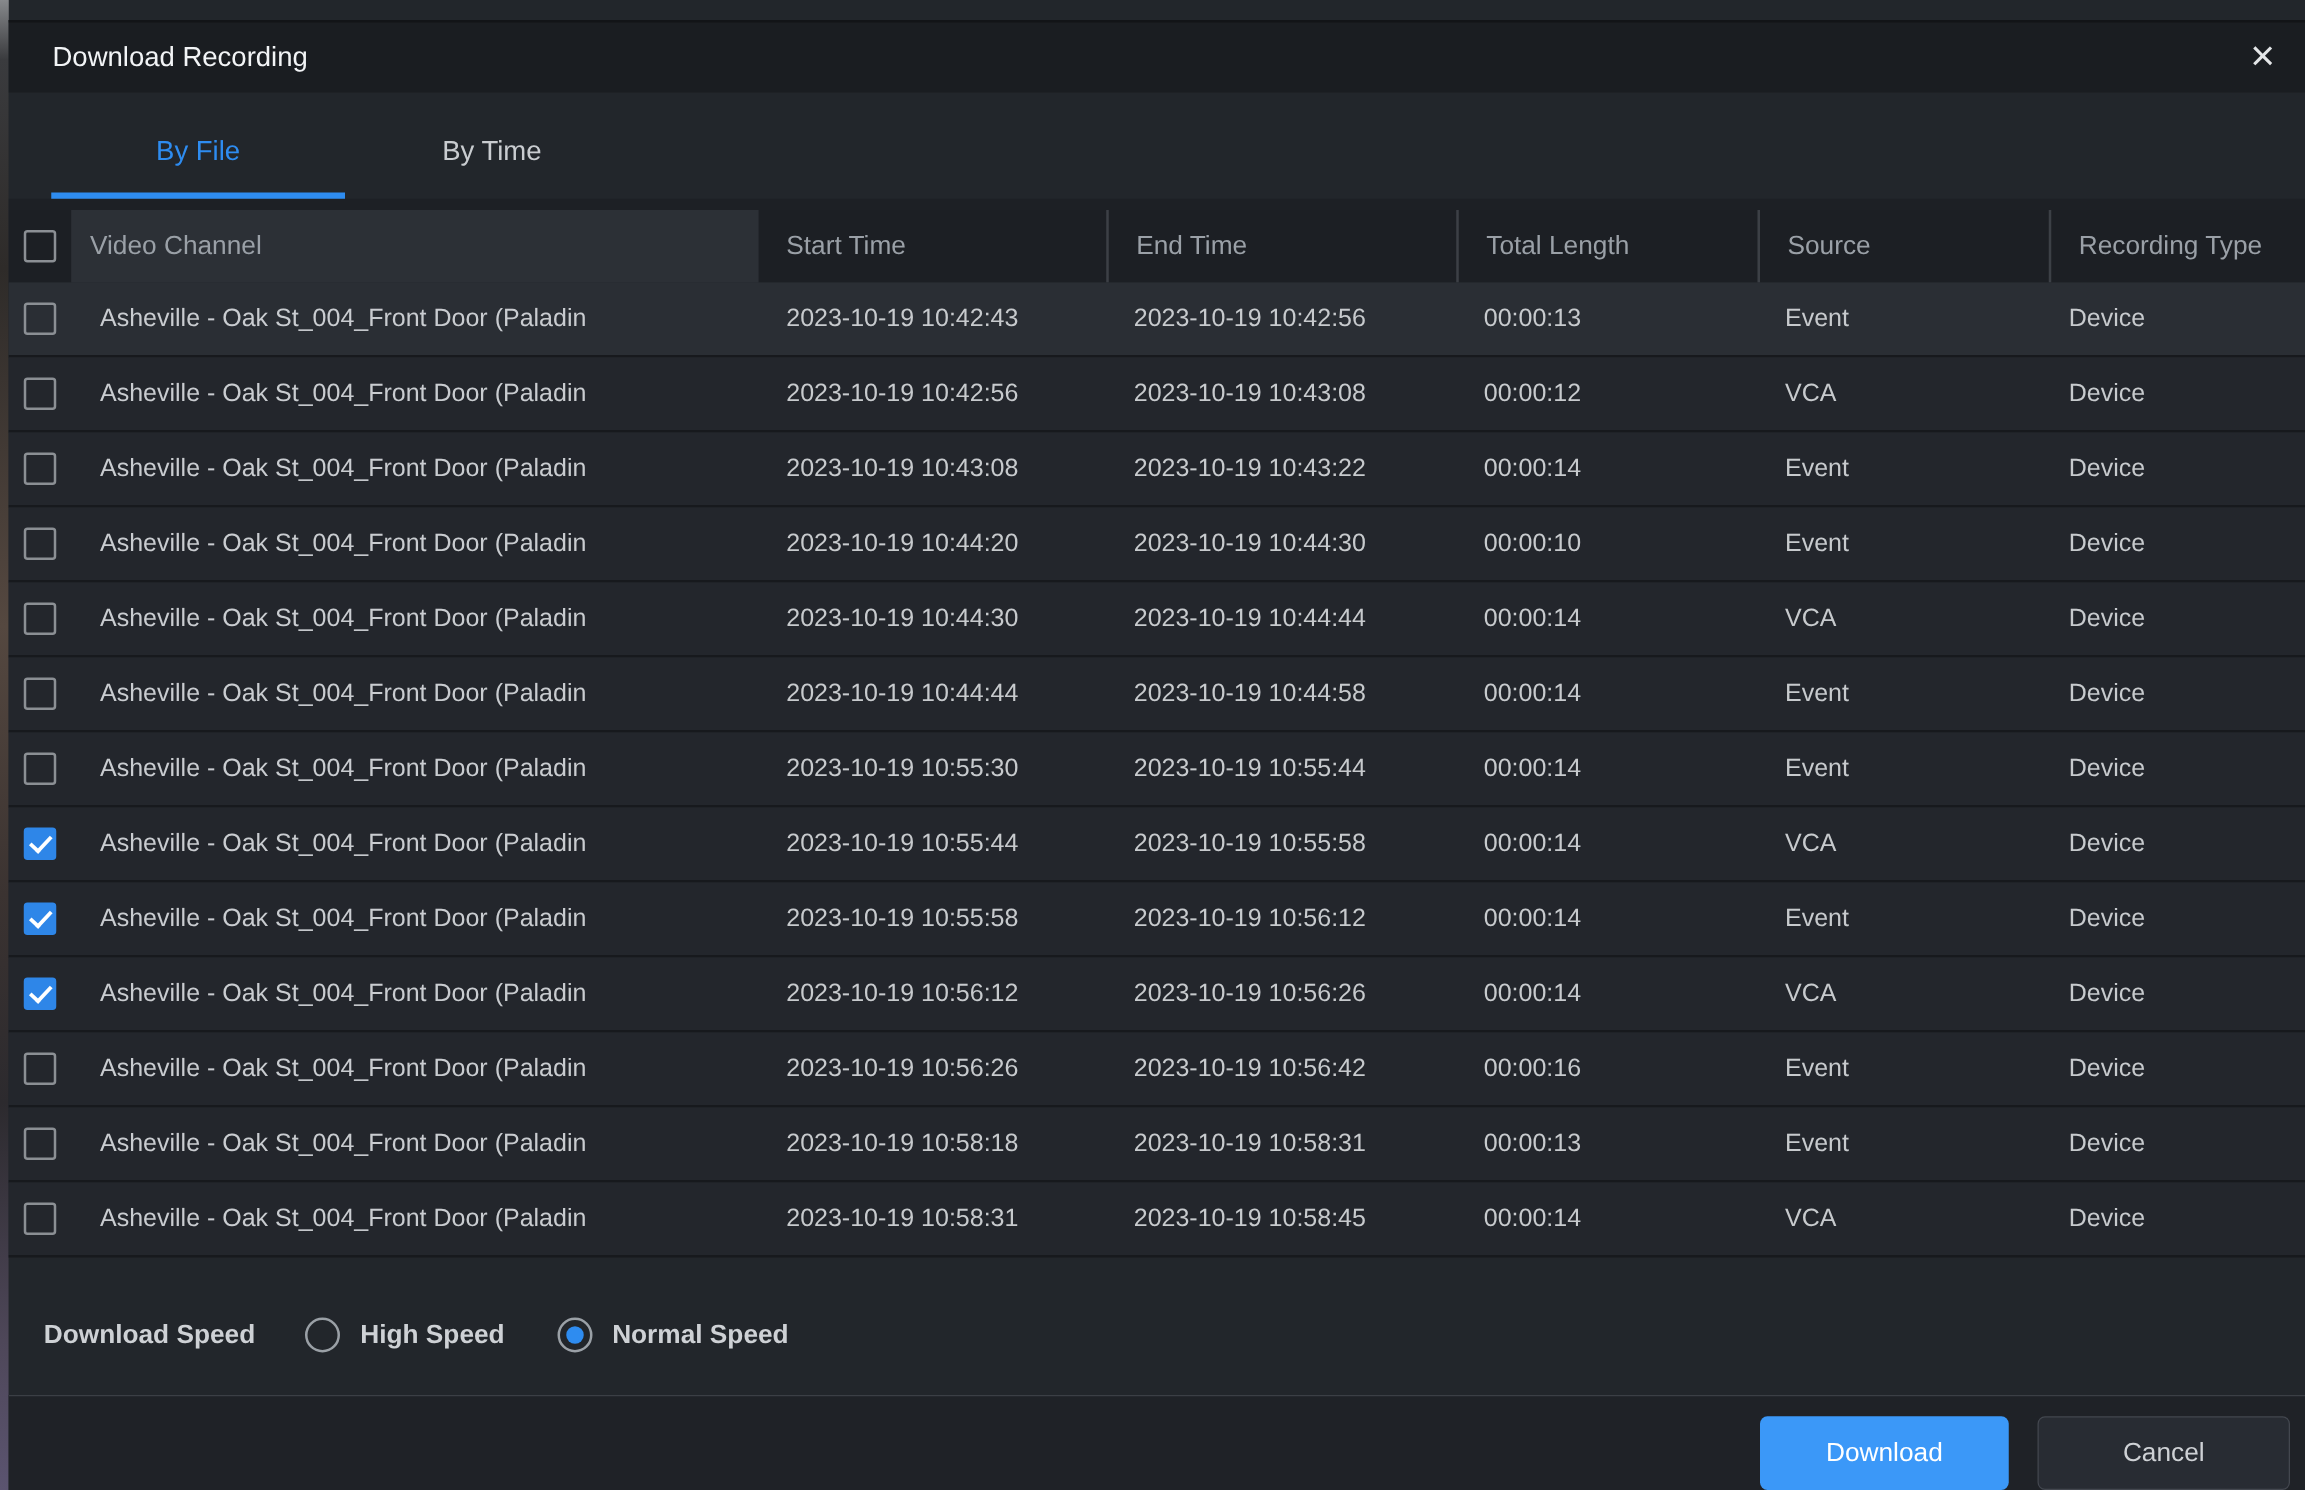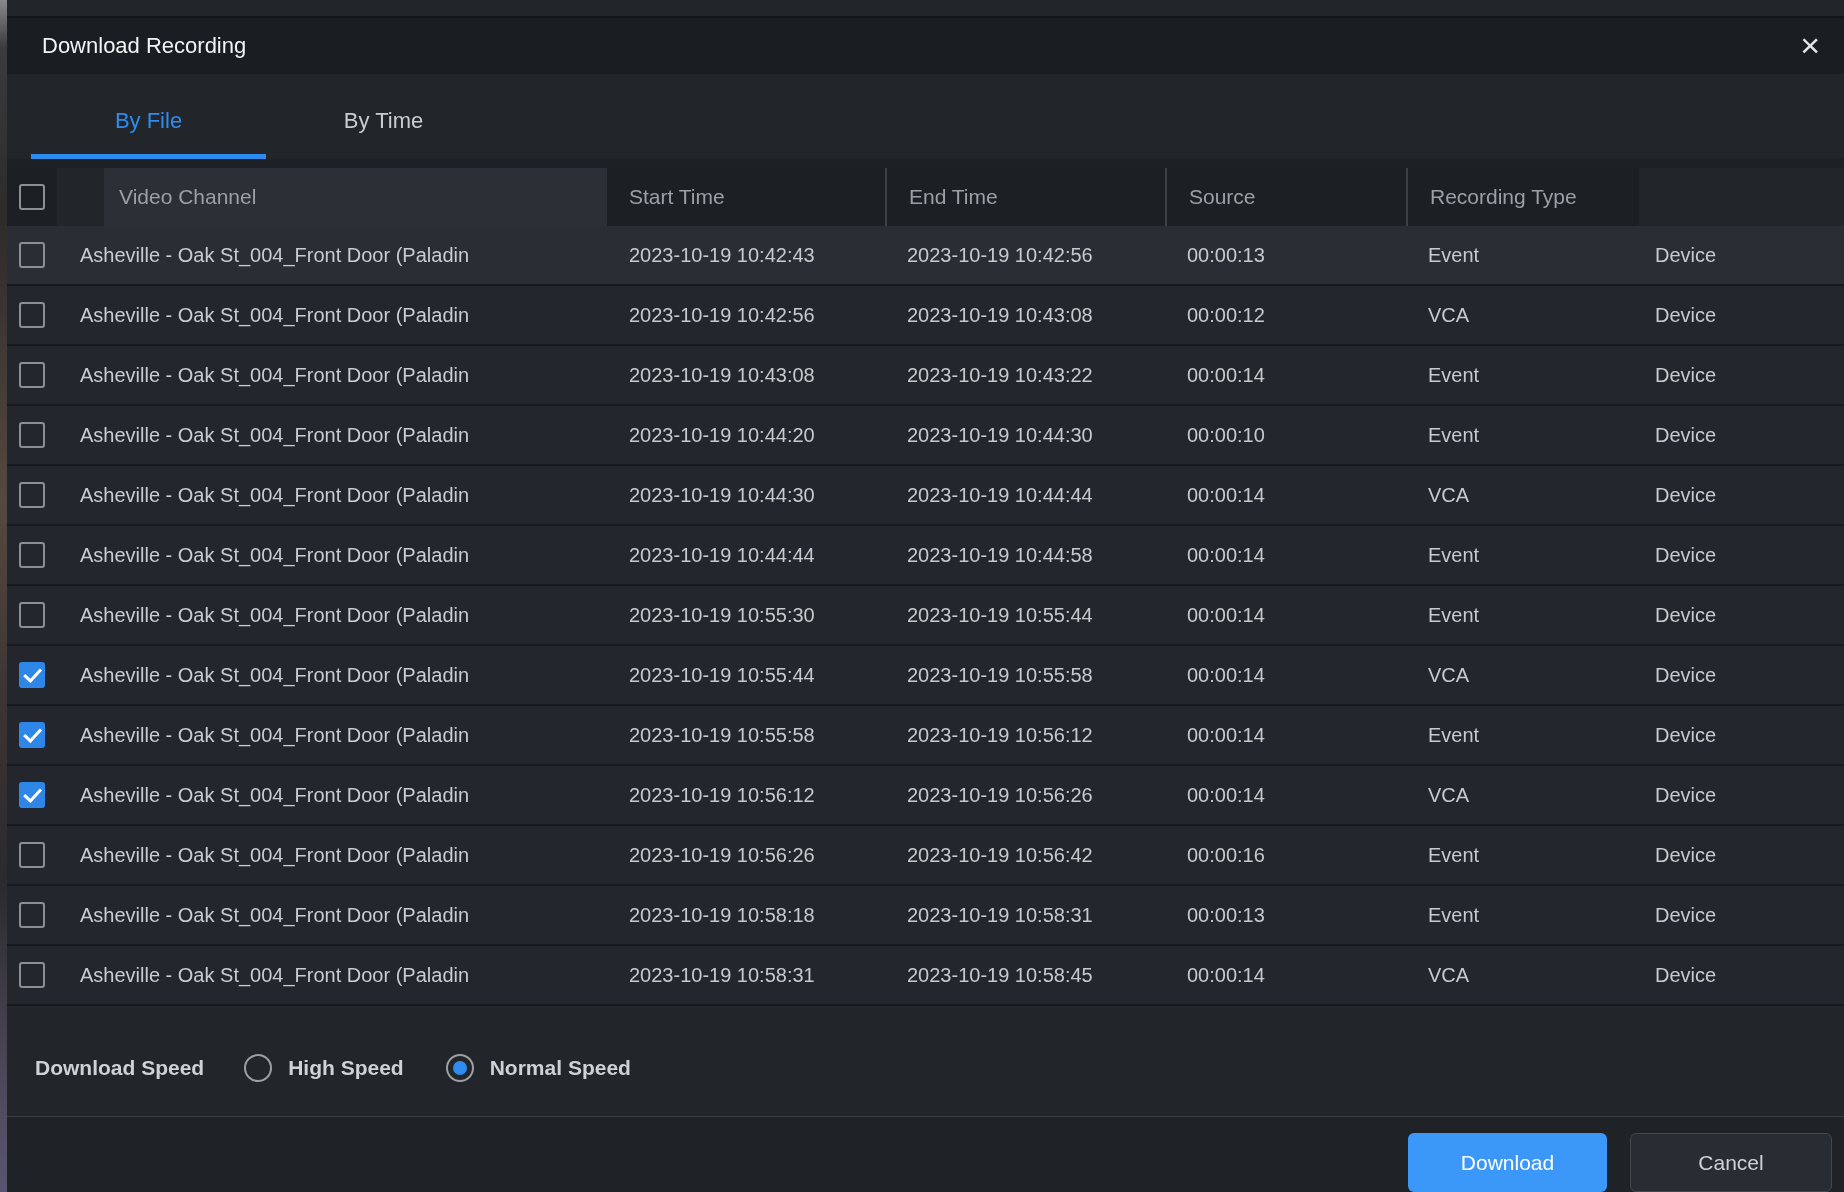--- a/index.html
+++ b/index.html
@@ -16,36 +16,36 @@
 
   
   .titlebar { height:58px; background:var(--titlebar-bg); position:relative;
               display:flex; align-items:center; padding-left:35px; flex:none;
               border-top:2px solid #121417; }
   .title { color:#f2f4f6; font-size:22px; font-weight:500; }
   .close { position:absolute; right:24px; top:50%; transform:translateY(-54%);
            color:#e4e6e8; font-size:34px; font-weight:400; line-height:1; cursor:pointer; }
 
   
-  .tabbar { height:85px; display:flex; padding-left:24px; flex:none; }
+  .tabbar { height:85px; display:flex; padding-left:24px; flex:none;margin-left:10px; }
   .tab { width:235px; display:flex; align-items:center; justify-content:center;
          padding-top:8px; font-size:22px; color:#c9ccd0; position:relative; cursor:pointer; }
   .tab.active { color:var(--accent); }
   .tab.active::after { content:''; position:absolute; left:0; right:0; bottom:0;
                        height:5px; background:var(--accent); }
   .band { height:9px; background:var(--band-bg); flex:none; }
 
   
   .grid-cols { display:grid;
     grid-template-columns:50px 550px 278px 280px 241px 233px minmax(0,1fr); }
   .thead { height:58px; flex:none; }
   .th { background:var(--header-bg); color:#9aa0a7; font-size:21px;
         display:flex; align-items:center; padding-left:22px; overflow:hidden; white-space:nowrap; }
   .th.cbcol { padding-left:0; justify-content:center; }
-  .th.vc { background:var(--header-highlight-bg); padding-left:15px;margin-left:47px; }
+  .th.vc { background:var(--header-highlight-bg); padding-left:15px; }
   .th.divided { border-left:2px solid var(--header-divider); }
 
   .tbody { flex:none;border-radius:15px; }
   .tr { height:60px; background:var(--row-bg); border-bottom:2px solid var(--separator); }
   .tr.hl { background:var(--row-highlight-bg); }
   .td { display:flex; align-items:center; padding-left:22px; color:#c7cacd; font-size:20px;
         overflow:hidden; white-space:nowrap; }
   .td.cbcol { padding-left:0; justify-content:center; }
   .td.channel { padding-left:23px; color:#c9ccd0; }
   .td.source { padding-left:16px; }
@@ -99,20 +99,21 @@
 
   <div class="band"></div>
 
   <div class="thead grid-cols">
     <div class="th cbcol">
       <span class="cb"></span>
     </div>
     <div class="th vc">Video Channel</div>
     <div class="th">Start Time</div>
     <div class="th divided">End Time</div>
+    <div class="th divided">Total Length</div>
     <div class="th divided">Source</div>
     <div class="th divided">Recording Type</div>
   </div>
 
   <div class="tbody">
   <div class="tr grid-cols hl">
     <div class="td cbcol">
       <span class="cb"></span>
     </div>
     <div class="td channel c-channel">Asheville - Oak St_004_Front Door (Paladin</div>

